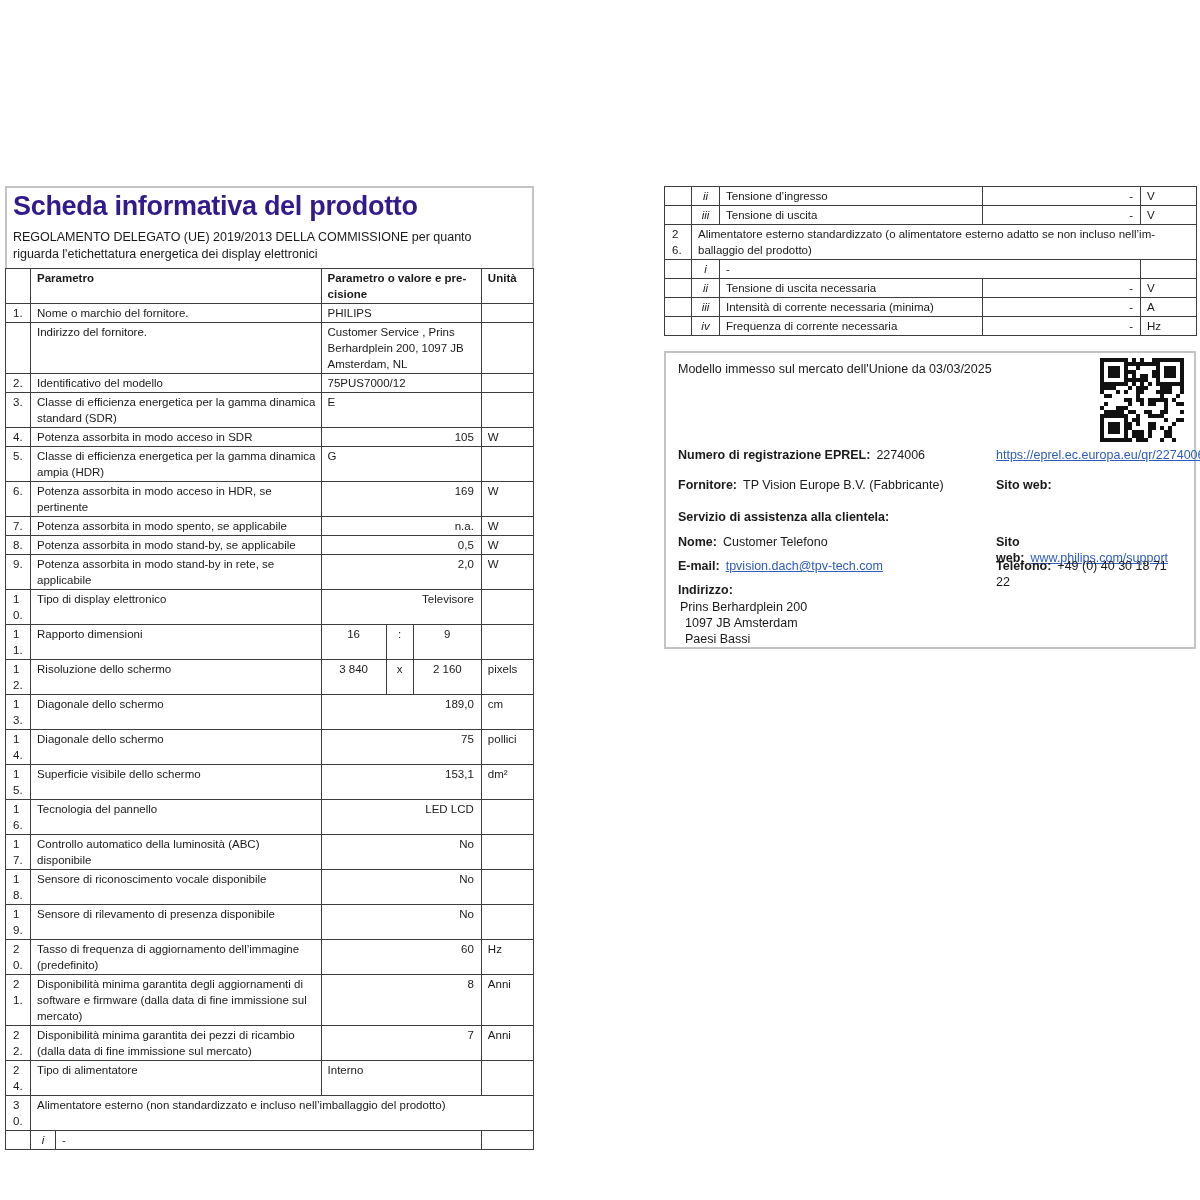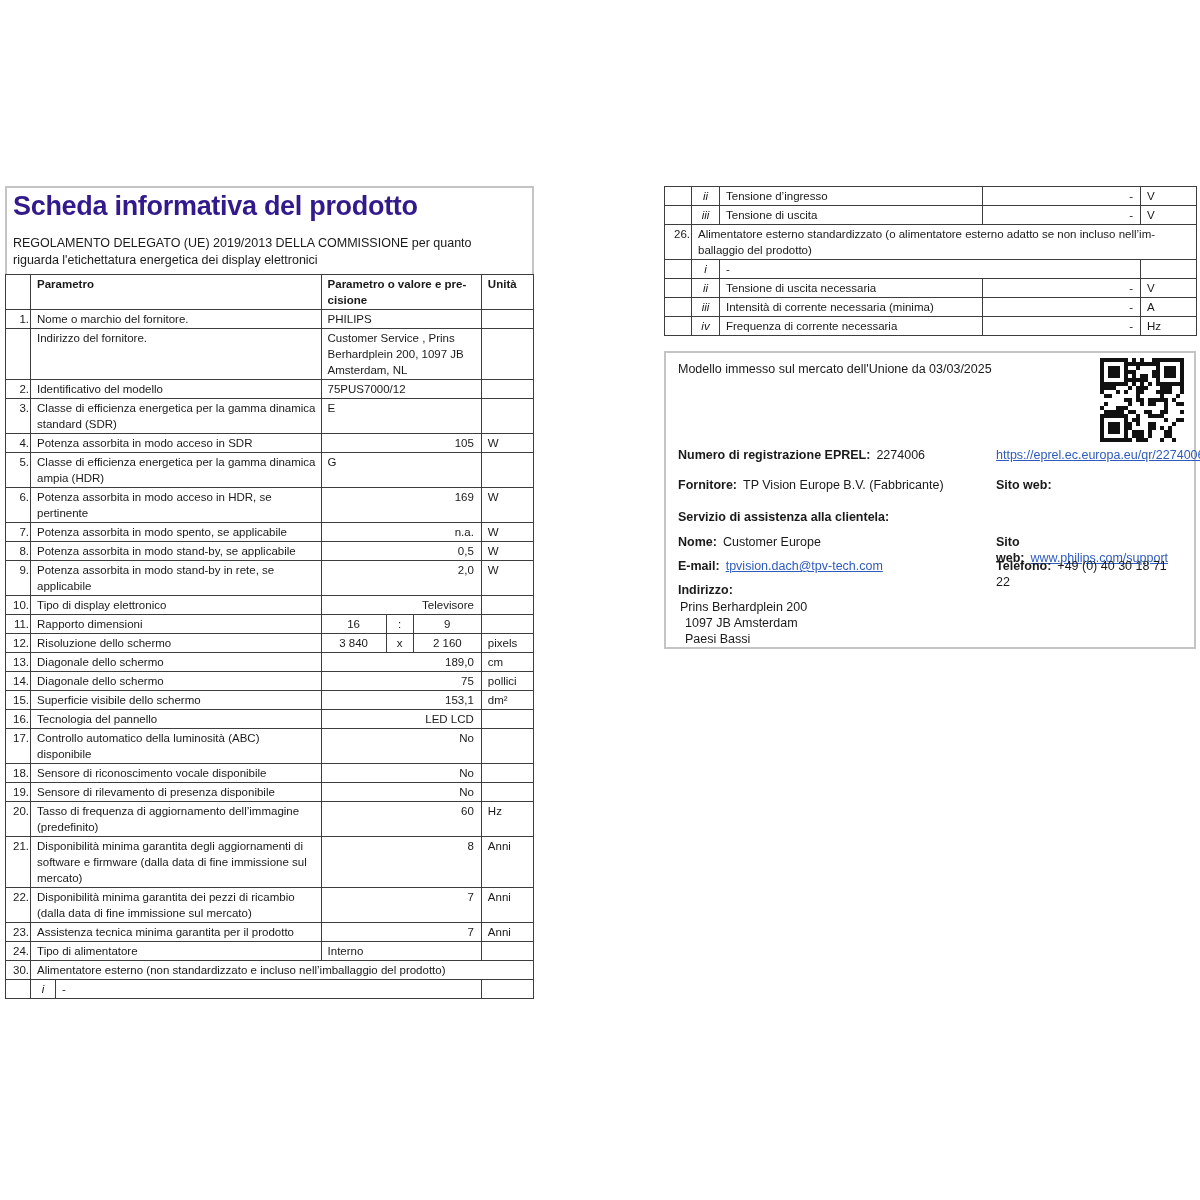--- a/index.html
+++ b/index.html
@@ -9,27 +9,27 @@
     --box-border:#c4c4c4;
     --text-color:#1a1a1a;
   }
   html,body{margin:0;padding:0;background:#fff;}
   body{width:1200px;height:1200px;position:relative;overflow:hidden;
        font-family:"Liberation Sans",sans-serif;color:var(--text-color);}
 
   .left-panel{position:absolute;left:5px;top:186px;width:529px;}
   .title-block{border:2px solid var(--box-border);border-bottom:none;padding:2px 4px 6px 4px;}
   .page-title{font-size:27px;font-weight:700;color:var(--title-color);
-              margin:0 0 13px 2px;letter-spacing:-0.3px;line-height:1.2;}
+              margin:0 0 7px 2px;letter-spacing:-0.3px;line-height:1.2;}
   .page-subtitle{font-size:12.5px;line-height:1.3;max-width:474px;margin-left:2px;}
 
   table{border-collapse:collapse;width:100%;font-size:11.5px;line-height:16px;table-layout:fixed;}
   td{border:1px solid var(--table-border);vertical-align:top;padding:1px 4px;
      overflow-wrap:break-word;}
-  td.num{text-align:right;padding:1px 1px;margin-top:8px;}
+  td.num{text-align:left;padding:1px 7px;margin-top:8px;}
   td.label{padding-left:6px;padding-right:5px;}
   td.hdr{font-weight:700;}
   td.val.right{text-align:right;padding-right:7px;}
   td.val.left{text-align:left;padding-left:6px;}
   td.vc{text-align:center;padding:1px 2px;}
   td.unit{padding-left:6px;}
   td.sub{font-style:italic;text-align:center;}
 
   .right-panel{position:absolute;left:664px;top:186px;width:532px;}
 
@@ -202,26 +202,20 @@
         </tr>
         <tr>
           <td class="num">21.</td>
           <td class="label" colspan="2">Disponibilità minima garantita degli aggiornamenti di software e firmware (dalla data di fine immissione sul mercato)</td>
           <td class="val right" colspan="3">8</td>
           <td class="unit">Anni</td>
         </tr>
         <tr>
           <td class="num">22.</td>
           <td class="label" colspan="2">Disponibilità minima garantita dei pezzi di ricambio (dalla data di fine immissione sul mercato)</td>
-          <td class="val right" colspan="3">7</td>
-          <td class="unit">Anni</td>
-        </tr>
-        <tr>
-          <td class="num">23.</td>
-          <td class="label" colspan="2">Assistenza tecnica minima garantita per il prodotto</td>
           <td class="val right" colspan="3">7</td>
           <td class="unit">Anni</td>
         </tr>
         <tr>
           <td class="num">24.</td>
           <td class="label" colspan="2">Tipo di alimentatore</td>
           <td class="val left" colspan="3">Interno</td>
           <td class="unit"></td>
         </tr>
         <tr>
@@ -532,21 +526,21 @@
     </div>
 
     <div class="ib-line" style="top:124px">
       <span class="lbl">Fornitore:</span><span>TP Vision Europe B.V. (Fabbricante)</span>
       <span class="rcol lbl">Sito web:</span>
     </div>
 
     <div class="ib-line lbl" style="top:156px">Servizio di assistenza alla clientela:</div>
 
     <div class="ib-line" style="top:181px">
-      <span class="lbl">Nome:</span><span>Customer Europe</span>
+      <span class="lbl">Nome:</span><span>Customer Telefono</span>
       <span class="rcol"><span class="lbl">Sito web:</span><a class="link">www.philips.com/support</a></span>
     </div>
 
     <div class="ib-line" style="top:205px">
       <span class="lbl">E-mail:</span><a class="link">tpvision.dach@tpv-tech.com</a>
       <span class="rcol"><span class="lbl">Telefono:</span><span>+49 (0) 40 30 18 71 22</span></span>
     </div>
 
     <div class="ib-line lbl" style="top:229px">Indirizzo:</div>
     <div class="ib-line addr-line" style="top:246px;padding-left:2px">Prins Berhardplein 200</div>

